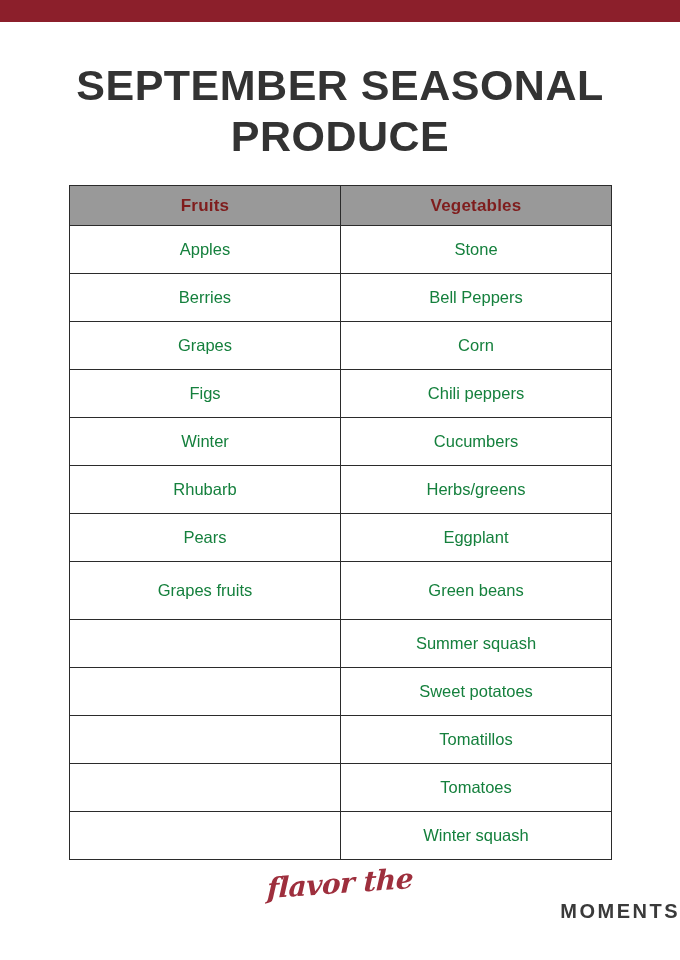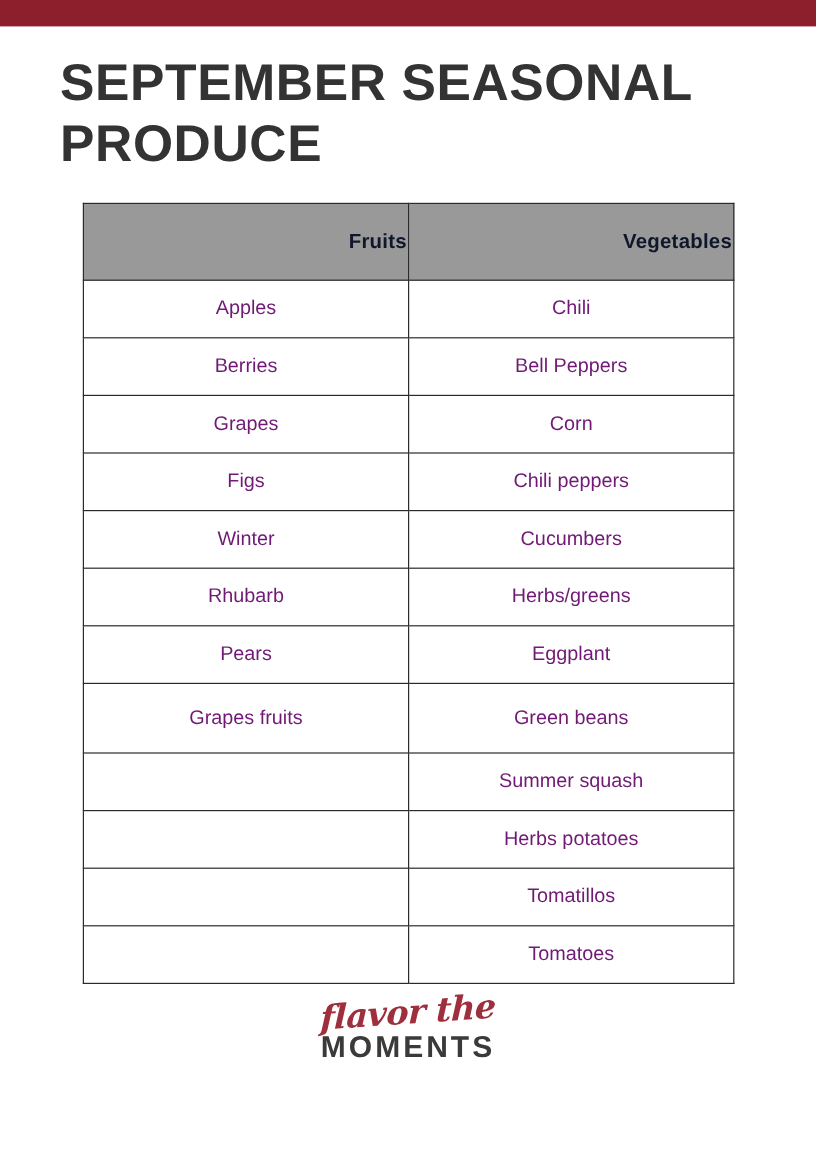--- a/index.html
+++ b/index.html
@@ -28,21 +28,22 @@
     margin: 0 auto;
     padding-top: 22px;
   }
   .page-title {
     font-family: "Liberation Sans", sans-serif;
     font-weight: bold;
     font-size: 43px;
     line-height: 1.18;
     letter-spacing: 0.5px;
     color: #333333;
-    margin: 0;
+    text-align: center;
+    margin: 16px;
     text-transform: uppercase;
   }
 
   
   .table-wrap {
     width: 542px;
     margin: 0 auto;
     margin-top: 24px;
   }
   table.produce-table {
@@ -53,30 +54,29 @@
   table.produce-table th,
   table.produce-table td {
     width: 271px;
     border: 1px solid #2b2b2b;
     text-align: center;
     vertical-align: middle;
     box-sizing: border-box;
   }
   table.produce-table th {
     background: #999999;
-    color: #0f172a;
+    color: #7f1d1d;
     font-size: 17px;
     font-weight: bold;
-    height: 64px;
+    height: 40px;
     letter-spacing: 0.2px;
-    text-align: right;
   }
   table.produce-table td {
     background: #ffffff;
-    color: #701a75;
+    color: #15803d;
     font-size: 16.5px;
     font-weight: normal;
     height: 48px;
     padding: 0 6px;
   }
   table.produce-table tr.tall-row td {
     height: 58px;
   }
   table.produce-table td.empty-cell {
     color: transparent;
@@ -97,24 +97,25 @@
     line-height: 1;
     color: #9e2f3d;
     transform: rotate(-4deg) skewX(-6deg);
     letter-spacing: -0.5px;
     margin-bottom: 3px;
   }
   .logo-word {
     display: block;
     font-family: "Liberation Sans", sans-serif;
     font-weight: bold;
-    font-size: 25px;
+    font-size: 20px;
     line-height: 1;
     letter-spacing: 2.5px;
     color: #3a3a3a;
+    text-align: right;
   }
 </style>
 </head>
 <body>
 
 <div class="top-bar"></div>
 
 <div class="title-wrap">
   <h1 class="page-title">September Seasonal Produce</h1>
 </div>
@@ -123,21 +124,21 @@
   <table class="produce-table">
     <thead>
       <tr>
         <th>Fruits</th>
         <th>Vegetables</th>
       </tr>
     </thead>
     <tbody>
       <tr>
         <td>Apples</td>
-        <td>Chili</td>
+        <td>Stone</td>
       </tr>
       <tr>
         <td>Berries</td>
         <td>Bell Peppers</td>
       </tr>
       <tr>
         <td>Grapes</td>
         <td>Corn</td>
       </tr>
       <tr>
@@ -159,29 +160,33 @@
       <tr class="tall-row">
         <td>Grapes fruits</td>
         <td>Green beans</td>
       </tr>
       <tr>
         <td class="empty-cell"></td>
         <td>Summer squash</td>
       </tr>
       <tr>
         <td class="empty-cell"></td>
-        <td>Herbs potatoes</td>
+        <td>Sweet potatoes</td>
       </tr>
       <tr>
         <td class="empty-cell"></td>
         <td>Tomatillos</td>
       </tr>
       <tr>
         <td class="empty-cell"></td>
         <td>Tomatoes</td>
+      </tr>
+      <tr>
+        <td class="empty-cell"></td>
+        <td>Winter squash</td>
       </tr>
     </tbody>
   </table>
 </div>
 
 <div class="logo-block">
   <span class="logo-script">flavor the</span>
   <span class="logo-word">MOMENTS</span>
 </div>
 

